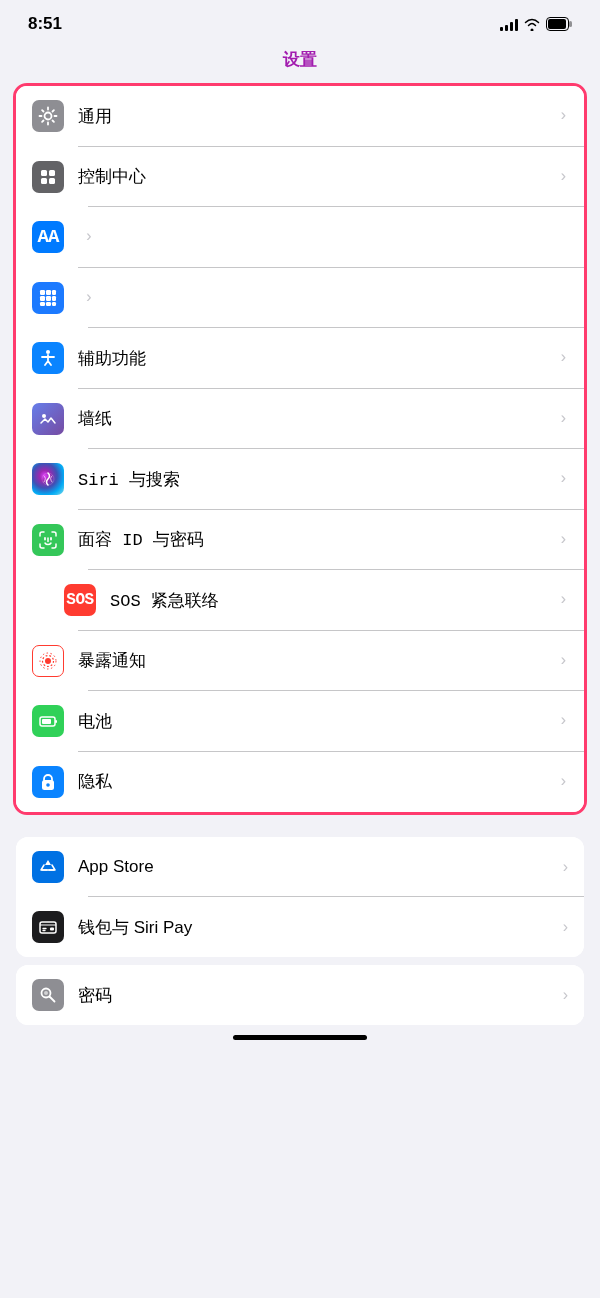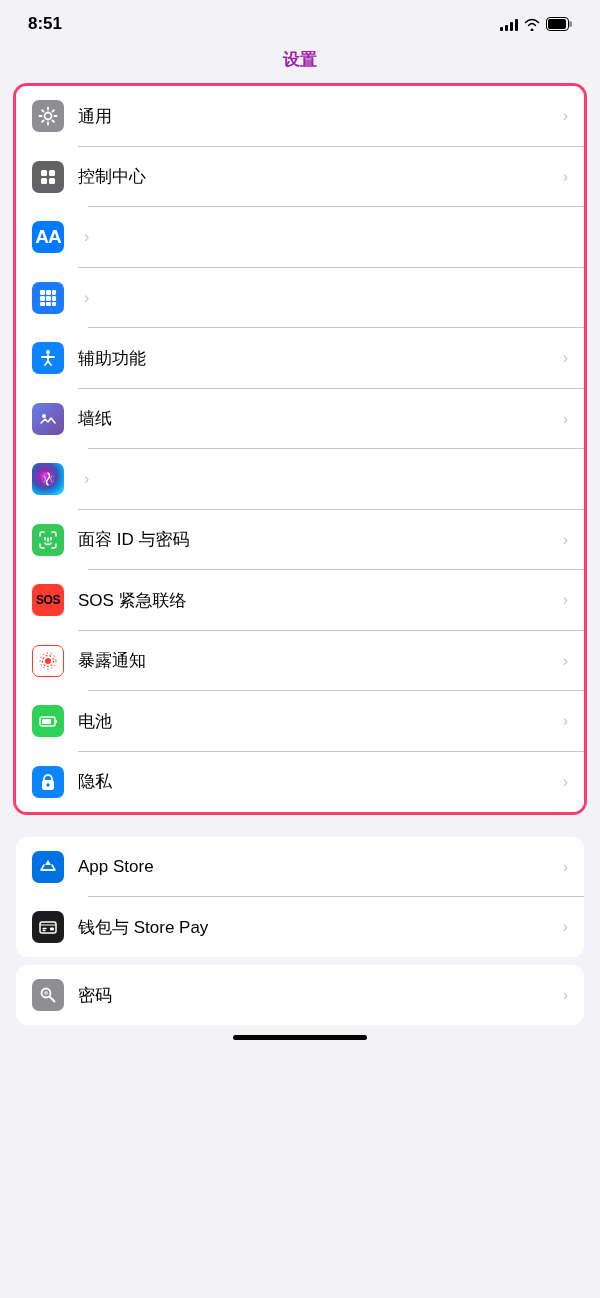--- a/index.html
+++ b/index.html
@@ -161,21 +161,21 @@
     <svg width="26" height="14" viewBox="0 0 26 14">
       <rect x="0.5" y="0.5" width="22" height="13" rx="3.5" stroke="#000" stroke-width="1" fill="none"></rect>
       <rect x="23" y="4" width="3" height="6" rx="1.5" fill="#000" opacity="0.4"></rect>
       <rect x="2" y="2" width="18" height="10" rx="2" fill="#000"></rect>
     </svg>
   </div>
 </div>
 
 <div class="page-title">设置</div>
 
-<div style="margin: 0 13px 8px; border: 3px solid #ff3b6e; border-radius: 14px; overflow: hidden; background:#fff;">
+<div style="margin: 0 13px 8px; border: 3px solid #ff3b6e; border-radius: 14px; overflow: hidden; background:#fff;font-family:Liberation Mono, monospace;">
 
   <div class="settings-row" style="border-radius: 0; background:#fff;">
     <div class="row-icon icon-gray">
       <svg width="20" height="20" viewBox="0 0 20 20" fill="none">
         <circle cx="10" cy="10" r="3.5" stroke="#fff" stroke-width="1.8"></circle>
         <path d="M10 1.5v2M10 16.5v2M1.5 10h2M16.5 10h2M4.1 4.1l1.4 1.4M14.5 14.5l1.4 1.4M4.1 15.9l1.4-1.4M14.5 5.5l1.4-1.4" stroke="#fff" stroke-width="1.8" stroke-linecap="round"></path>
       </svg>
     </div>
     <span class="row-label">通用</span>
     <span class="row-chevron">›</span>
@@ -252,20 +252,21 @@
 
   <div class="settings-row">
     <div class="row-icon siri-gradient" style="background: radial-gradient(circle at 40% 40%, #e040fb 0%, #9c27b0 20%, #3f51b5 45%, #03a9f4 70%, #80deea 100%);">
       <svg width="18" height="18" viewBox="0 0 18 18" fill="none">
         <ellipse cx="9" cy="9" rx="6" ry="6" stroke="#fff" stroke-width="0.5" fill="none" opacity="0.3"></ellipse>
         <path d="M9 3 Q12 6 9 9 Q6 12 9 15" stroke="#fff" stroke-width="1.5" fill="none" stroke-linecap="round"></path>
         <path d="M5 6 Q8 8 5 12" stroke="#ffffffaa" stroke-width="1" fill="none" stroke-linecap="round"></path>
         <path d="M13 6 Q10 8 13 12" stroke="#ffffffaa" stroke-width="1" fill="none" stroke-linecap="round"></path>
       </svg>
     </div>
+    <span class="row-label">Siri 与搜索</span>
     <span class="row-chevron">›</span>
   </div>
 
   <div style="height:0.5px; background:#c6c6c8; margin-left:62px;"></div>
 
   <div class="settings-row">
     <div class="row-icon icon-faceid" style="background:#34c759;">
       <svg width="20" height="20" viewBox="0 0 20 20" fill="none">
         <path d="M6 2H4a2 2 0 00-2 2v2" stroke="#fff" stroke-width="1.5" stroke-linecap="round"></path>
         <path d="M14 2h2a2 2 0 012 2v2" stroke="#fff" stroke-width="1.5" stroke-linecap="round"></path>
@@ -276,21 +277,21 @@
         <path d="M10 8v3.5" stroke="#fff" stroke-width="1.5" stroke-linecap="round"></path>
       </svg>
     </div>
     <span class="row-label">面容 ID 与密码</span>
     <span class="row-chevron">›</span>
   </div>
 
   <div style="height:0.5px; background:#c6c6c8; margin-left:62px;"></div>
 
   <div class="settings-row">
-    <div class="row-icon icon-sos" style="background:#ff3b30; font-size:12px; font-weight:800; color:#000000; letter-spacing:-0.5px;">SOS</div>
+    <div class="row-icon icon-sos" style="background:#ff3b30; font-size:16px; font-weight:800; color:#ffffff; letter-spacing:-0.5px;margin-left:32px;">SOS</div>
     <span class="row-label">SOS 紧急联络</span>
     <span class="row-chevron">›</span>
   </div>
 
   <div style="height:0.5px; background:#c6c6c8; margin-left:62px;"></div>
 
   <div class="settings-row">
     <div class="row-icon" style="background:#fff; border: 1.5px solid #ff3b30;">
       <svg width="20" height="20" viewBox="0 0 20 20" fill="none">
         <circle cx="10" cy="10" r="3" fill="#ff3b30"></circle>
@@ -352,21 +353,21 @@
   <div class="settings-row">
     <div class="row-icon" style="background:#1c1c1e;">
       <svg width="20" height="20" viewBox="0 0 20 20" fill="none">
         <rect x="2" y="5" width="16" height="11" rx="2" stroke="#fff" stroke-width="1.5" fill="none"></rect>
         <path d="M2 8h16" stroke="#fff" stroke-width="1.2"></path>
         <rect x="12" y="10.5" width="4" height="3" rx="1" fill="#fff"></rect>
         <path d="M5 11.5h3" stroke="#fff" stroke-width="1.3" stroke-linecap="round"></path>
         <path d="M5 13.5h2" stroke="#fff" stroke-width="1.3" stroke-linecap="round"></path>
       </svg>
     </div>
-    <span class="row-label">钱包与 Store Pay</span>
+    <span class="row-label">钱包与 Siri Pay</span>
     <span class="row-chevron">›</span>
   </div>
 
 </div>
 
 <div class="settings-group">
 
   <div class="settings-row">
     <div class="row-icon" style="background:#8e8e93;">
       <svg width="20" height="20" viewBox="0 0 20 20" fill="none">

